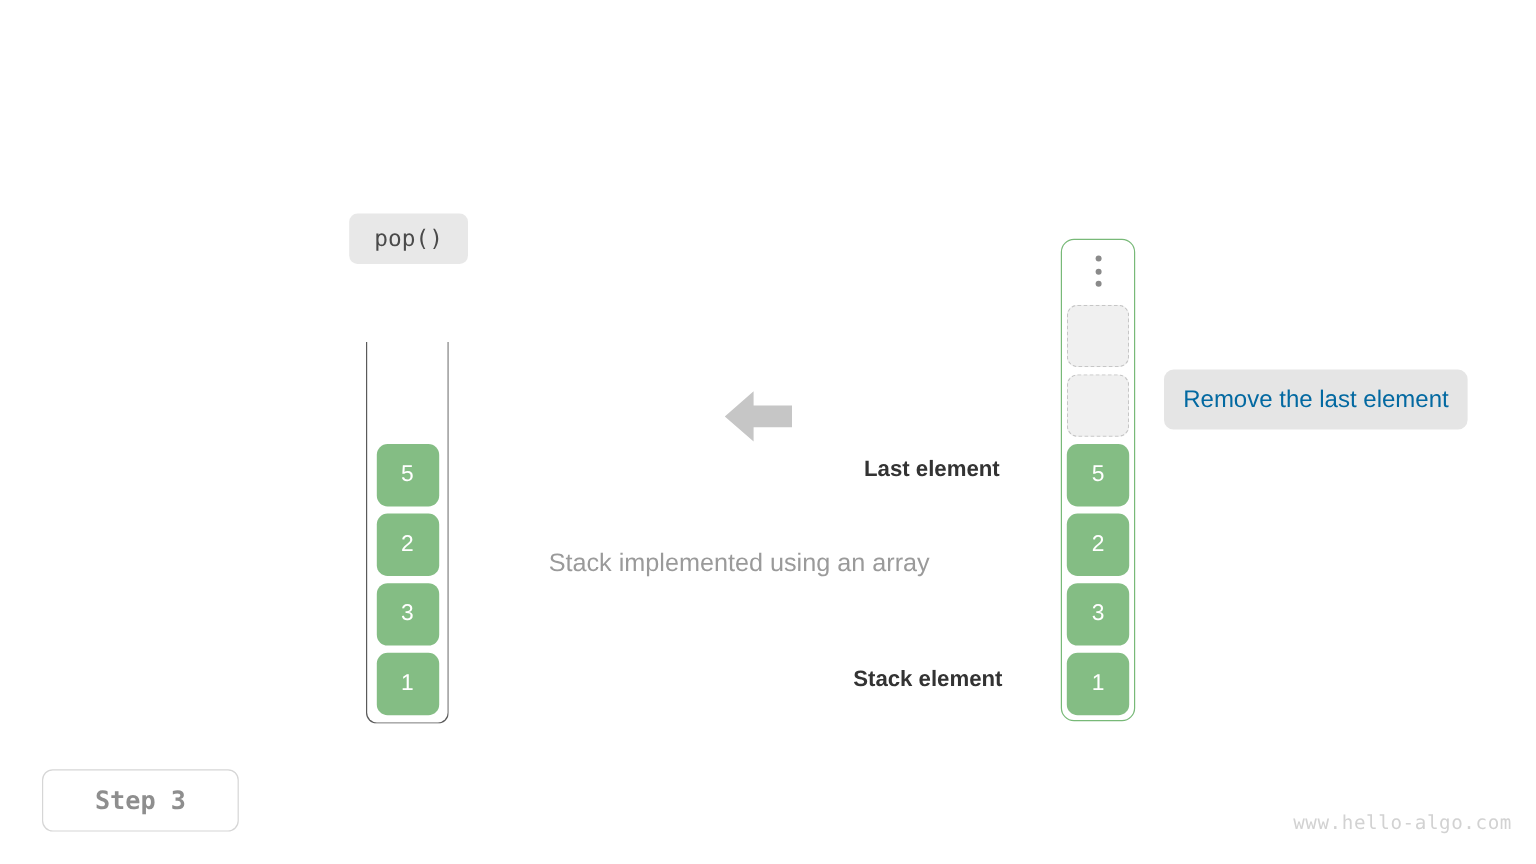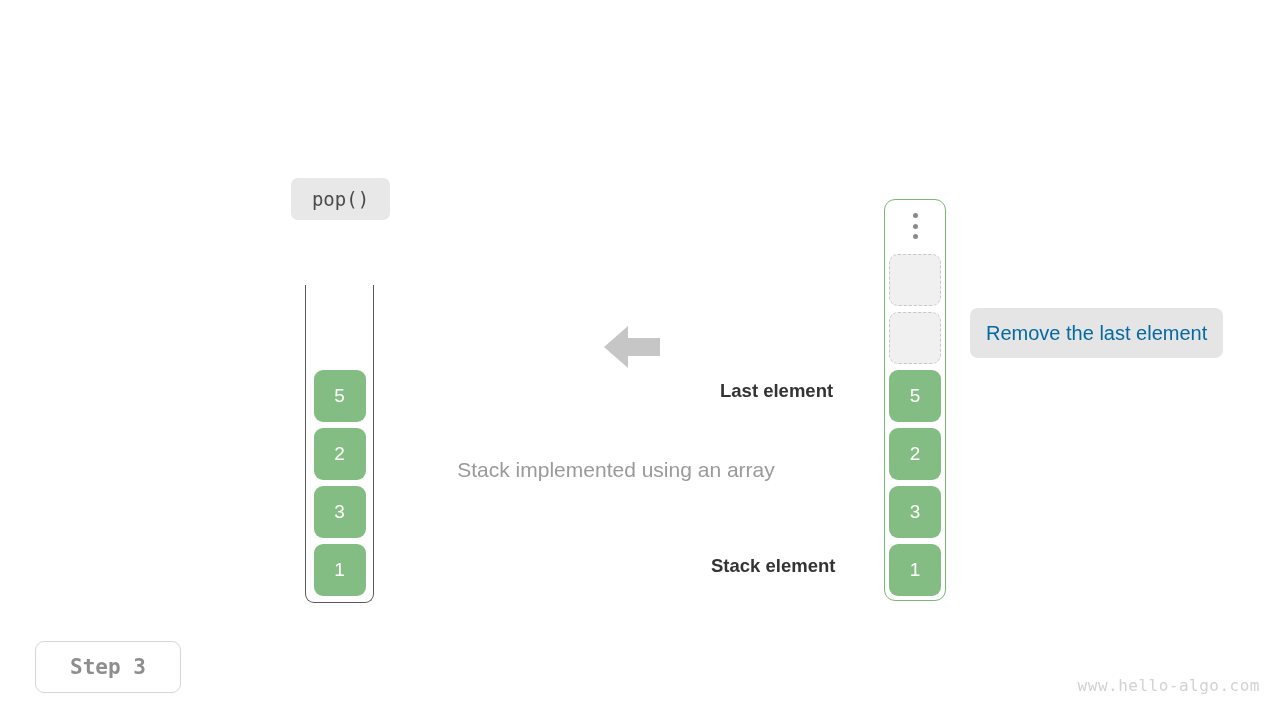--- a/index.html
+++ b/index.html
@@ -170,21 +170,21 @@
   #note-box .note-text {
     font-size: 20px;
     color: #0369a1;
     white-space: nowrap;
   }
 
   
   #step-badge {
     left: 35px;
     top: 641px;
-    width: 146px;
+    width: 164px;
     height: 52px;
     background: #ffffff;
     border: 1.4px solid #d6d6d6;
     border-radius: 9px;
     display: flex;
     align-items: center;
     justify-content: center;
     box-sizing: border-box;
   }
   #step-badge .step-text {

